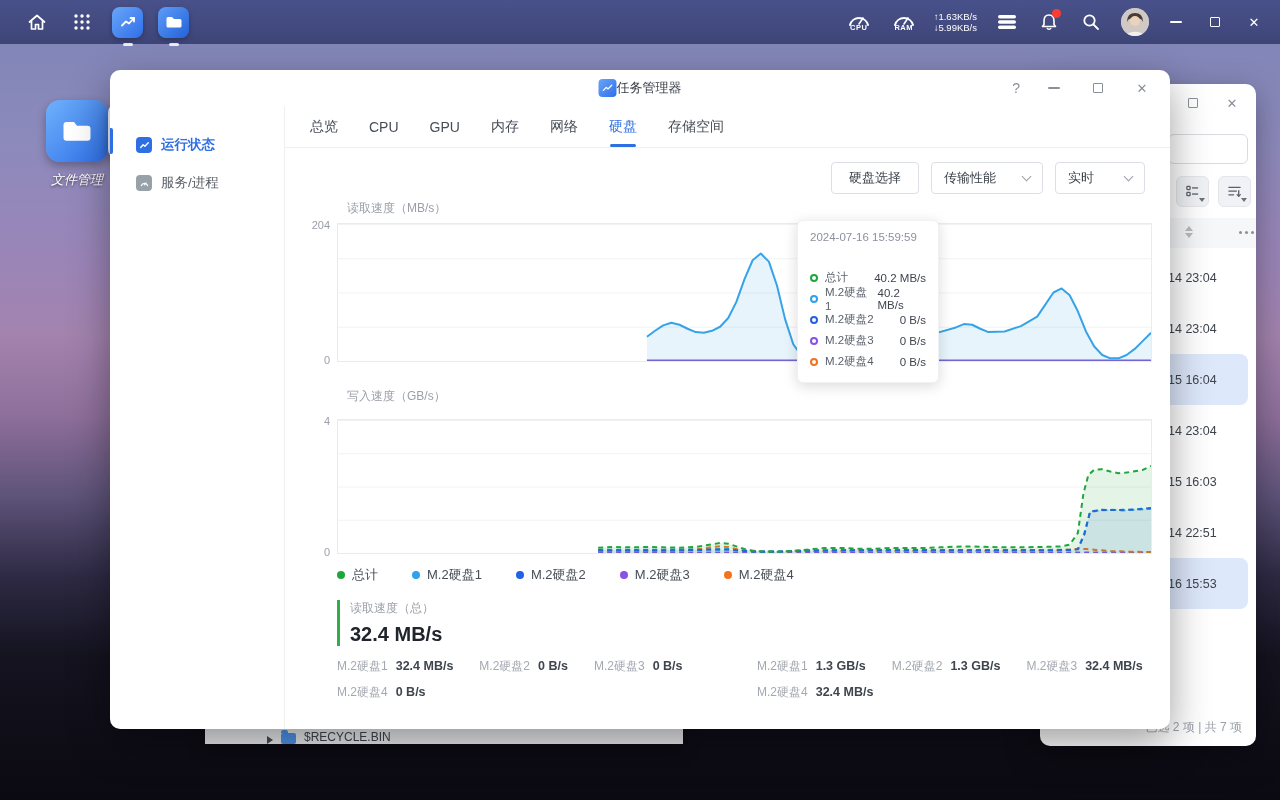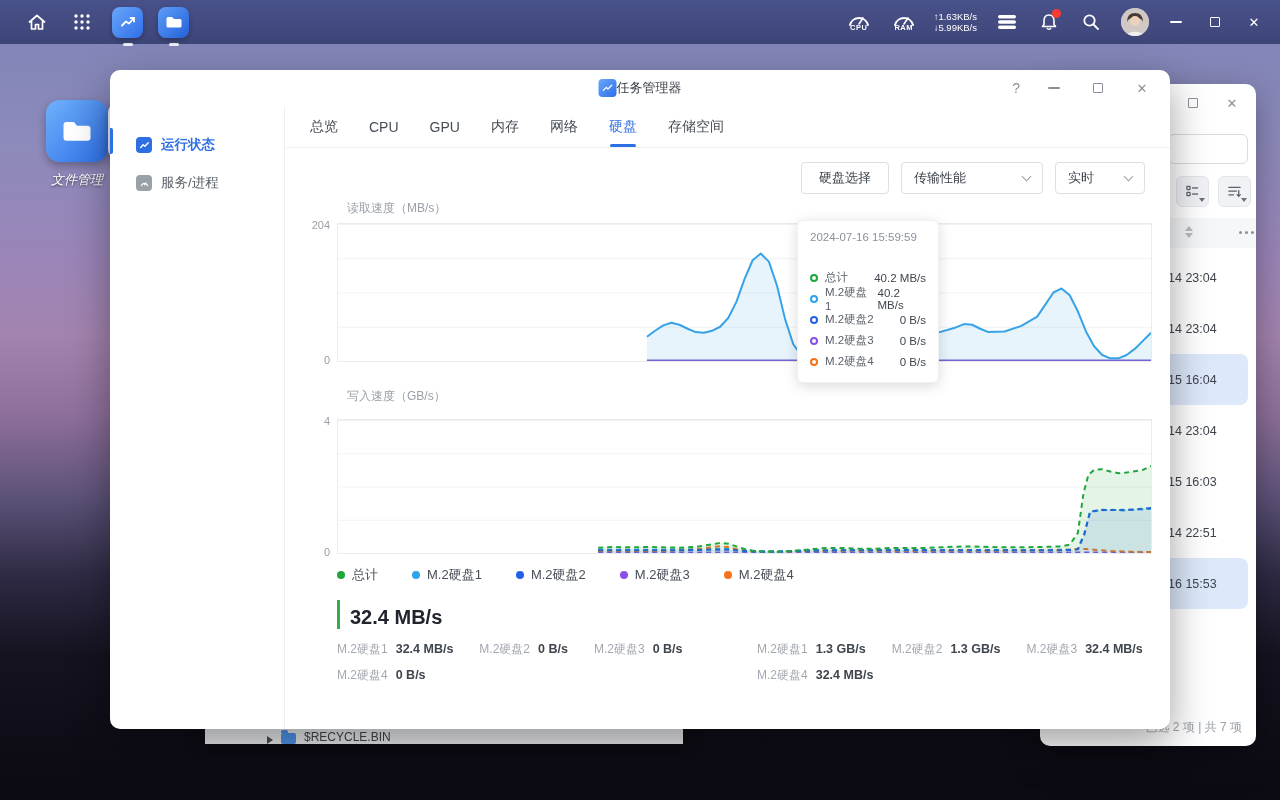--- a/index.html
+++ b/index.html
@@ -403,21 +403,21 @@
           <span class="tab">CPU</span>
           <span class="tab">GPU</span>
           <span class="tab">内存</span>
           <span class="tab">网络</span>
           <span class="tab active">硬盘</span>
           <span class="tab">存储空间</span>
         </div>
 
         <div class="controls">
           <button class="btn" style="width:88px">硬盘选择</button>
-          <button class="btn dd" style="width:142px">
+          <button class="btn dd" style="width:112px">
             <span>传输性能</span>
             <span class="chev"></span>
           </button>
           <button class="btn dd" style="width:90px">
             <span>实时</span>
             <span class="chev"></span>
           </button>
         </div>
 
         <div class="c-title">读取速度（MB/s）</div>
@@ -464,20 +464,21 @@
               <span>M.2硬盘3</span>
             </span>
           <span class="leg">
               <span class="dot" style="background: rgb(245, 114, 29);"></span>
               <span>M.2硬盘4</span>
             </span>
         </div>
 
         <div class="summary">
           <div class="sum read">
+            <div class="slb">读取速度（总）</div>
             <div class="svl">32.4 MB/s</div>
           </div>
         </div>
 
         <div class="details">
           <div class="dcol left">
             <div class="drow">
               <span class="dpair">
                   <span class="dname">M.2硬盘1</span>
                   <span class="dval">32.4 MB/s</span>

